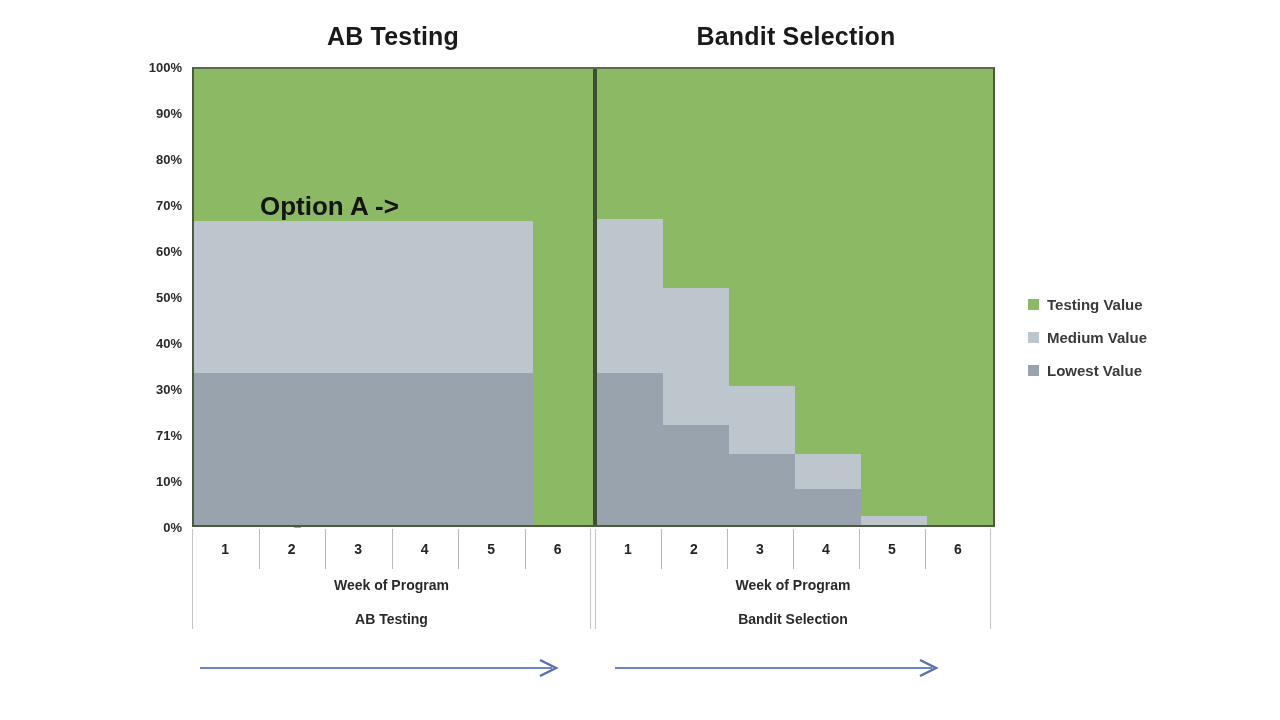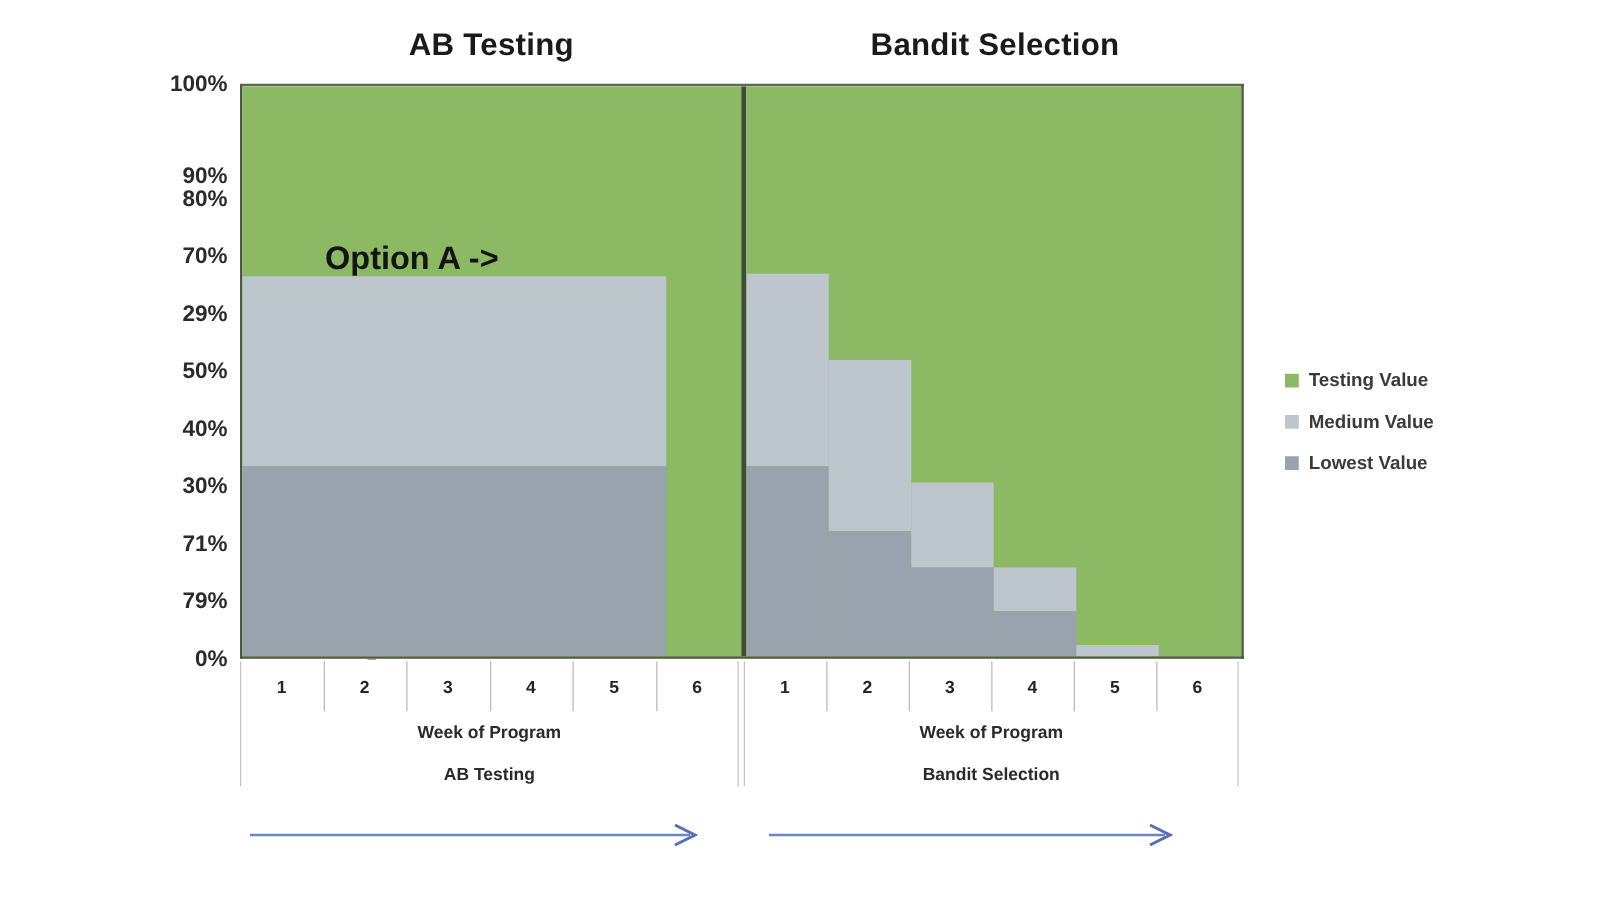--- a/index.html
+++ b/index.html
@@ -14,21 +14,21 @@
   .panel-title{
     position:absolute;font-size:25px;font-weight:600;color:#1a1a1a;
     letter-spacing:.2px;white-space:nowrap;
   }
   #title-ab{left:192px;top:22px;width:402px;text-align:center;}
   #title-bandit{left:596px;top:22px;width:400px;text-align:center;}
 
   
   #yaxis{position:absolute;left:110px;top:58px;width:78px;height:478px;}
   .ytick{
-    position:absolute;right:6px;font-size:18px;font-weight:700;color:#2b2b2b;
+    position:absolute;right:6px;font-size:13px;font-weight:700;color:#2b2b2b;
     text-align:right;transform:translateY(-50%);white-space:nowrap;
   }
   .ytickmark{position:absolute;left:184px;width:7px;height:1px;background:#9aa6b2;}
 
   
   #plot{
     position:absolute;left:192px;top:67px;width:803px;height:460px;
     border:2px solid #4c5b3f;border-top-color:#5c6b4e;
     box-sizing:border-box;background:#ffffff;overflow:hidden;
   }
@@ -77,37 +77,37 @@
 </head>
 <body>
 
 <div class="stage">
 
   <div class="panel-title" id="title-ab">AB Testing</div>
   <div class="panel-title" id="title-bandit">Bandit Selection</div>
 
   <div id="yaxis">
       <div class="ytick" style="top: 9px;">100%</div>
-      <div class="ytick" style="top: 55px; margin-top: 28px;">90%</div>
+      <div class="ytick" style="top: 55px;">90%</div>
       <div class="ytickmark" style="top: 55px;"></div>
       <div class="ytick" style="top: 101px;">80%</div>
       <div class="ytickmark" style="top: 101px;"></div>
       <div class="ytick" style="top: 147px;">70%</div>
       <div class="ytickmark" style="top: 147px;"></div>
-      <div class="ytick" style="top: 193px;">29%</div>
+      <div class="ytick" style="top: 193px;">60%</div>
       <div class="ytickmark" style="top: 193px;"></div>
       <div class="ytick" style="top: 239px;">50%</div>
       <div class="ytickmark" style="top: 239px;"></div>
       <div class="ytick" style="top: 285px;">40%</div>
       <div class="ytickmark" style="top: 285px;"></div>
       <div class="ytick" style="top: 331px;">30%</div>
       <div class="ytickmark" style="top: 331px;"></div>
       <div class="ytick" style="top: 377px;">71%</div>
       <div class="ytickmark" style="top: 377px;"></div>
-      <div class="ytick" style="top: 423px;">79%</div>
+      <div class="ytick" style="top: 423px;">10%</div>
       <div class="ytickmark" style="top: 423px;"></div>
       <div class="ytick" style="top: 469px;">0%</div>
       <div class="ytickmark" style="top: 469px;"></div>
     </div>
 
   <div id="plot">
     <div class="panel" id="panelA">
         <div class="seg" style="left: 0px; width: 399px; top: 0px; height: 456px; background: rgb(140, 185, 99);"></div>
         <div class="seg" style="left: 0px; width: 339px; top: 151.848px; height: 152.304px; background: rgb(189, 197, 205);"></div>
         <div class="seg" style="left: 0px; width: 339px; top: 304.152px; height: 151.848px; background: rgb(153, 163, 173);"></div>

